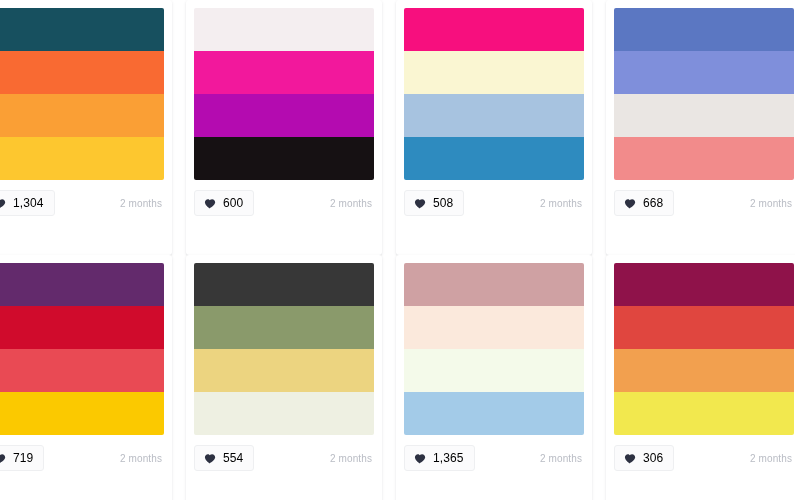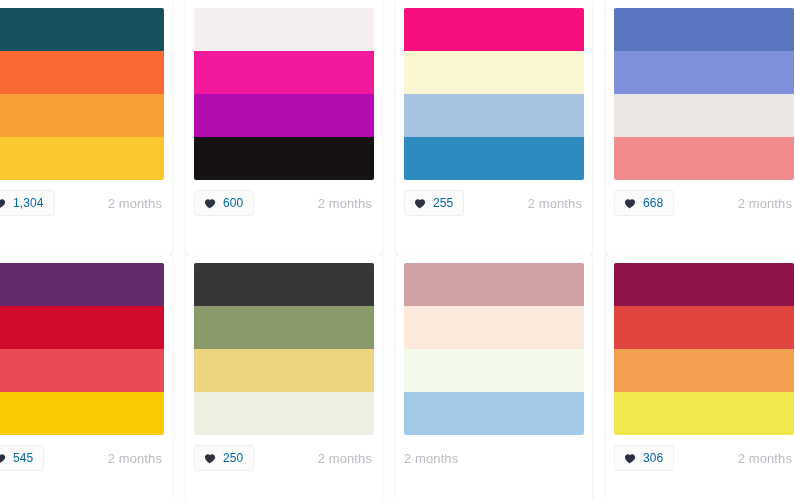--- a/index.html
+++ b/index.html
@@ -82,27 +82,27 @@
     display: inline-block;
     width: 13px;
     height: 13px;
     color: #2d3142;
     line-height: 1;
     font-size: 14px;
   }
 
   .like-count {
     font-size: 12px;
-    color: #0369a1;
+    color: #000000;
     letter-spacing: 0.1px;
     white-space: nowrap;
   }
 
   .age {
-    font-size: 13px;
+    font-size: 10px;
     color: #b9bcc4;
     white-space: nowrap;
     letter-spacing: 0.1px;
   }
 </style>
 </head>
 <body>
 
 <div id="gallery">
   <div class="grid">
@@ -159,21 +159,21 @@
             <div class="swatch" style="background: rgb(46, 139, 191);"></div>
           </div>
     </div>
     <div class="card-footer">
       <div class="likes">
         <span class="heart">
           <svg viewBox="0 0 24 24" width="13" height="13" aria-hidden="true">
             <path fill="#2d3142" d="M12 21s-8.5-5.6-8.5-11.1C3.5 6.4 6 4 9 4c1.8 0 3.2 1 3 1.9C13.8 5 15.2 4 17 4c3 0 5.5 2.4 5.5 5.9C22.5 15.4 12 21 12 21z"></path>
           </svg>
         </span>
-        <span class="like-count">255</span>
+        <span class="like-count">508</span>
       </div>
       <span class="age">2 months</span>
     </div>
   </div>
 
   <div class="card">
     <div class="card-inner">
       <div class="swatches">
             <div class="swatch" style="background: rgb(91, 119, 194);"></div>
             <div class="swatch" style="background: rgb(127, 143, 219);"></div>
@@ -203,21 +203,21 @@
             <div class="swatch" style="background: rgb(251, 201, 0);"></div>
           </div>
     </div>
     <div class="card-footer">
       <div class="likes">
         <span class="heart">
           <svg viewBox="0 0 24 24" width="13" height="13" aria-hidden="true">
             <path fill="#2d3142" d="M12 21s-8.5-5.6-8.5-11.1C3.5 6.4 6 4 9 4c1.8 0 3.2 1 3 1.9C13.8 5 15.2 4 17 4c3 0 5.5 2.4 5.5 5.9C22.5 15.4 12 21 12 21z"></path>
           </svg>
         </span>
-        <span class="like-count">545</span>
+        <span class="like-count">719</span>
       </div>
       <span class="age">2 months</span>
     </div>
   </div>
 
   <div class="card">
     <div class="card-inner">
       <div class="swatches">
             <div class="swatch" style="background: rgb(55, 55, 55);"></div>
             <div class="swatch" style="background: rgb(138, 154, 107);"></div>
@@ -225,36 +225,44 @@
             <div class="swatch" style="background: rgb(238, 240, 226);"></div>
           </div>
     </div>
     <div class="card-footer">
       <div class="likes">
         <span class="heart">
           <svg viewBox="0 0 24 24" width="13" height="13" aria-hidden="true">
             <path fill="#2d3142" d="M12 21s-8.5-5.6-8.5-11.1C3.5 6.4 6 4 9 4c1.8 0 3.2 1 3 1.9C13.8 5 15.2 4 17 4c3 0 5.5 2.4 5.5 5.9C22.5 15.4 12 21 12 21z"></path>
           </svg>
         </span>
-        <span class="like-count">250</span>
+        <span class="like-count">554</span>
       </div>
       <span class="age">2 months</span>
     </div>
   </div>
 
   <div class="card">
     <div class="card-inner">
       <div class="swatches">
             <div class="swatch" style="background: rgb(207, 161, 163);"></div>
             <div class="swatch" style="background: rgb(251, 233, 220);"></div>
             <div class="swatch" style="background: rgb(244, 250, 234);"></div>
             <div class="swatch" style="background: rgb(163, 203, 232);"></div>
           </div>
     </div>
     <div class="card-footer">
+      <div class="likes">
+        <span class="heart">
+          <svg viewBox="0 0 24 24" width="13" height="13" aria-hidden="true">
+            <path fill="#2d3142" d="M12 21s-8.5-5.6-8.5-11.1C3.5 6.4 6 4 9 4c1.8 0 3.2 1 3 1.9C13.8 5 15.2 4 17 4c3 0 5.5 2.4 5.5 5.9C22.5 15.4 12 21 12 21z"></path>
+          </svg>
+        </span>
+        <span class="like-count">1,365</span>
+      </div>
       <span class="age">2 months</span>
     </div>
   </div>
 
   <div class="card">
     <div class="card-inner">
       <div class="swatches">
             <div class="swatch" style="background: rgb(143, 18, 74);"></div>
             <div class="swatch" style="background: rgb(224, 70, 63);"></div>
             <div class="swatch" style="background: rgb(242, 160, 79);"></div>

